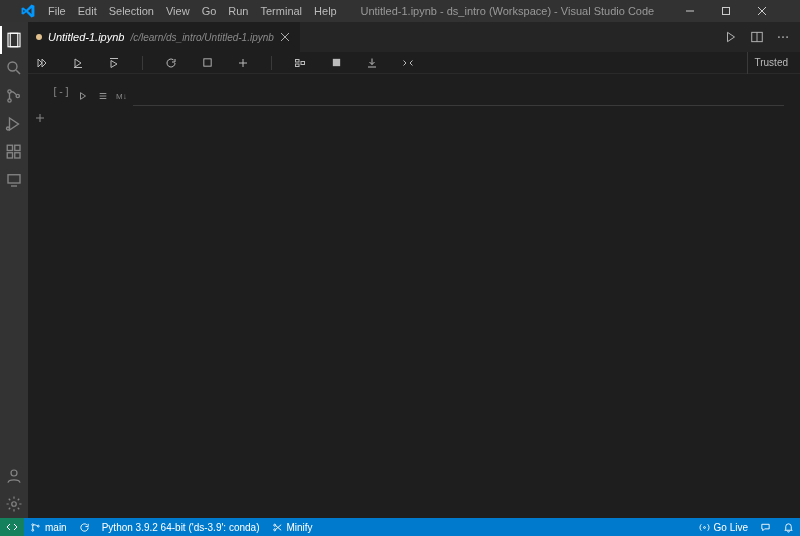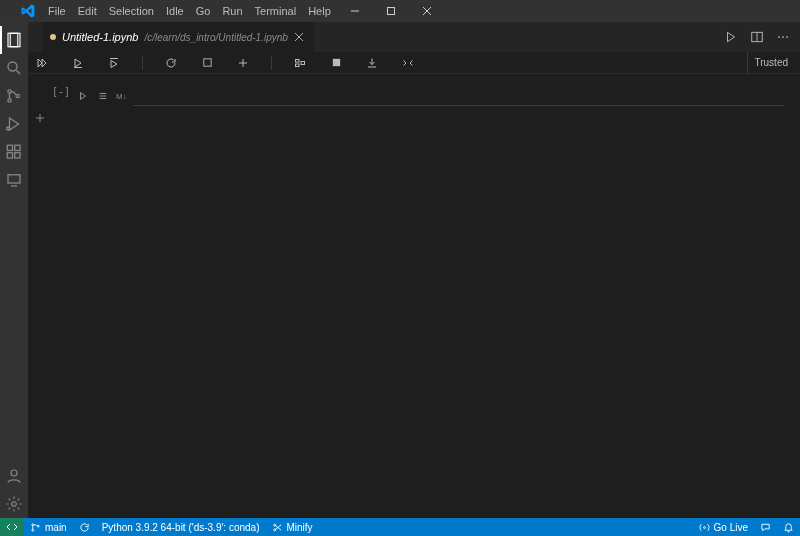--- a/index.html
+++ b/index.html
@@ -21,21 +21,21 @@
   .activitybar { width: 28px; min-width: 28px; background: #333333; display: flex; flex-direction: column; align-items: center; padding-top: 4px; }
   .activitybar .act-item { width: 28px; height: 28px; display: flex; align-items: center; justify-content: center; color: #858585; cursor: pointer; position: relative; }
   .activitybar .act-item.active { color: #fff; }
   .activitybar .act-item.active::before { content: ""; position: absolute; left: 0; top: 0; bottom: 0; width: 2px; background: #fff; }
   .activitybar .spacer { flex: 1; }
 
   
   .editor-area { flex: 1; display: flex; flex-direction: column; min-width: 0; background: #1e1e1e; }
 
   
-  .tabs-row { height: 30px; background: #252526; display: flex; align-items: center; padding-left: 14px; }
+  .tabs-row { height: 30px; background: #252526; display: flex; align-items: center; }
   .tab { height: 30px; display: flex; align-items: center; padding: 0 10px 0 8px; background: #1e1e1e; gap: 6px; }
   .tab .dirty-dot { width: 6px; height: 6px; border-radius: 50%; background: #e2c08d; display: none; }
   .tab .dirty-dot.show { display: inline-block; }
   .tab .tab-label { font-style: italic; color: #fff; font-size: 11px; }
   .tab .tab-sublabel { font-style: italic; color: #8b8b8b; font-size: 10px; }
   .tab .close { color: #aaa; cursor: pointer; }
   .tabs-spacer { flex: 1; }
   .tab-actions { display: flex; gap: 8px; align-items: center; padding: 0 8px; color: #bbb; }
   .tab-actions .icon-btn { cursor: pointer; display: flex; align-items: center; justify-content: center; width: 18px; height: 18px; }
 
@@ -69,25 +69,26 @@
 
   <div class="titlebar">
     <div class="logo">
       <svg width="14" height="14" viewBox="0 0 24 24">
           <path fill="#0098ff" d="M23 3l-5-2-9 9L4 6 1 7v10l3 1 5-4 9 9 5-2V3zm-5 14l-6-5 6-5v10zM4 14V10l3 2-3 2z"></path>
         </svg>
     </div>
     <div class="menu-item">File</div>
     <div class="menu-item">Edit</div>
     <div class="menu-item">Selection</div>
-    <div class="menu-item">Idle</div>
+    <div class="menu-item">View</div>
     <div class="menu-item">Go</div>
     <div class="menu-item">Run</div>
     <div class="menu-item">Terminal</div>
     <div class="menu-item">Help</div>
+    <div class="title-center">Untitled-1.ipynb - ds_intro (Workspace) - Visual Studio Code</div>
     <div class="win-controls">
       <div class="win-btn">
         <svg width="10" height="10">
             <line x1="1" y1="5" x2="9" y2="5" stroke="currentColor" stroke-width="1"></line>
           </svg>
       </div>
       <div class="win-btn">
         <svg width="10" height="10">
             <rect x="1.5" y="1.5" width="7" height="7" fill="none" stroke="currentColor" stroke-width="1"></rect>
           </svg>

